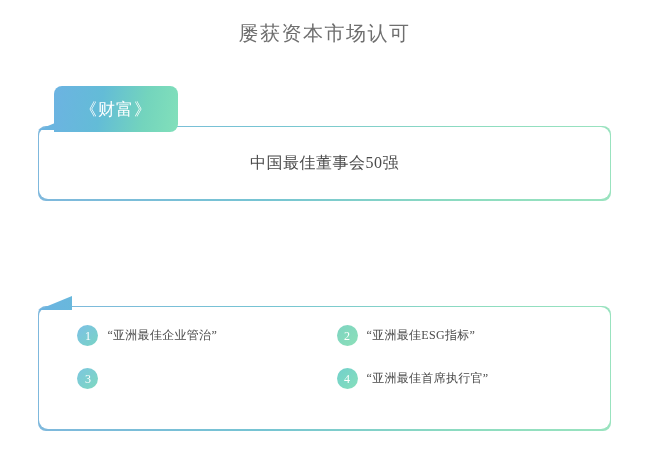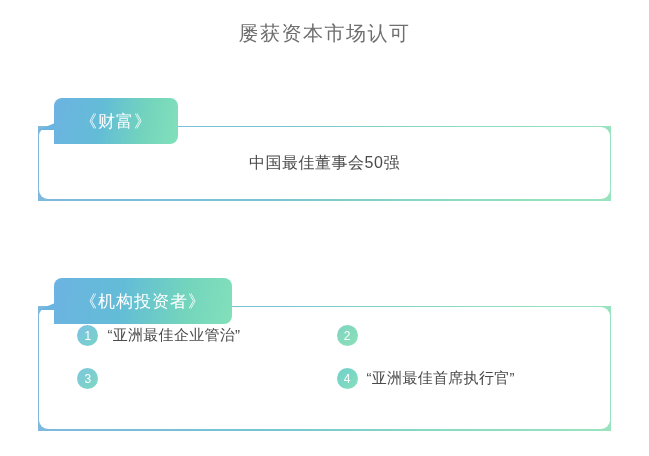--- a/index.html
+++ b/index.html
@@ -44,21 +44,21 @@
   #section-investor { top: 262px; }
 
   
   .tab-wrap {
     position: relative;
     height: 50px;
   }
   .tab {
     position: absolute;
     left: 16px;
-    top: 16px;
+    top: 4px;
     height: 46px;
     padding: 15px 26px;
     display: flex;
     align-items: center;
     justify-content: center;
     box-sizing: border-box;
     border-radius: 8px 8px 8px 0;
     background: linear-gradient(100deg, #6cb3e2 0%, #63bcd7 38%, #73d4bd 72%, #82e0ba 100%);
     color: #ffffff;
     font-size: 17px;
@@ -75,25 +75,26 @@
     height: 14px;
     background: linear-gradient(100deg, #6cb3e2 0%, #68b8dc 100%);
     clip-path: polygon(100% 0, 100% 100%, 0 100%);
     z-index: 2;
   }
 
   
   .card {
     position: relative;
     box-sizing: border-box;
-    border-radius: 0;
+    border-radius: 8px;
     padding: 1.4px;
     background: linear-gradient(95deg, #7fb8dd 0%, #76c4d3 40%, #8ddcc0 75%, #9ae3bf 100%);
     margin-top: -6px;
     z-index: 1;
+    font-family: Liberation Serif, serif;
   }
   .card-inner {
     border-radius: 9px;
     background: #ffffff;
     width: 100%;
     height: 100%;
     box-sizing: border-box;
   }
   #card-fortune .card-inner { height: 72px; display: flex; align-items: center; justify-content: center; }
   #card-investor .card-inner { height: 122px; padding: 18px 24px 0 24px; }
@@ -128,21 +129,21 @@
     align-items: center;
     justify-content: center;
     line-height: 1;
   }
   .badge.b1 { background: linear-gradient(135deg, #7cc0e6 0%, #79d4c4 100%); }
   .badge.b2 { background: linear-gradient(135deg, #7ed4c2 0%, #8ce0b8 100%); }
   .badge.b3 { background: linear-gradient(135deg, #7cc6e0 0%, #7ed8bf 100%); }
   .badge.b4 { background: linear-gradient(135deg, #72d0cc 0%, #86dfbb 100%); }
 
   .award-label {
-    font-size: 15px;
+    font-size: 12px;
     color: #4a4a4a;
     letter-spacing: 0.3px;
     white-space: nowrap;
   }
 </style>
 </head>
 <body>
 
 <div class="page">
 
@@ -156,33 +157,33 @@
     <div class="card" id="card-fortune">
       <div class="card-inner">
         <div class="card-text">中国最佳董事会50强</div>
       </div>
     </div>
   </div>
 
   <div class="section" id="section-investor">
     <div class="tab-wrap">
       <div class="tab-heel"></div>
-      <div class="tab">《机构投资者》</div>
     </div>
     <div class="card" id="card-investor">
       <div class="card-inner">
         <div class="award-grid">
 
           <div class="award-item">
             <span class="badge b1">1</span>
             <span class="award-label">“亚洲最佳企业管治”</span>
           </div>
 
           <div class="award-item">
             <span class="badge b2">2</span>
+            <span class="award-label">“亚洲最佳ESG指标”</span>
           </div>
 
           <div class="award-item">
             <span class="badge b3">3</span>
           </div>
 
           <div class="award-item">
             <span class="badge b4">4</span>
             <span class="award-label">“亚洲最佳首席执行官”</span>
           </div>

